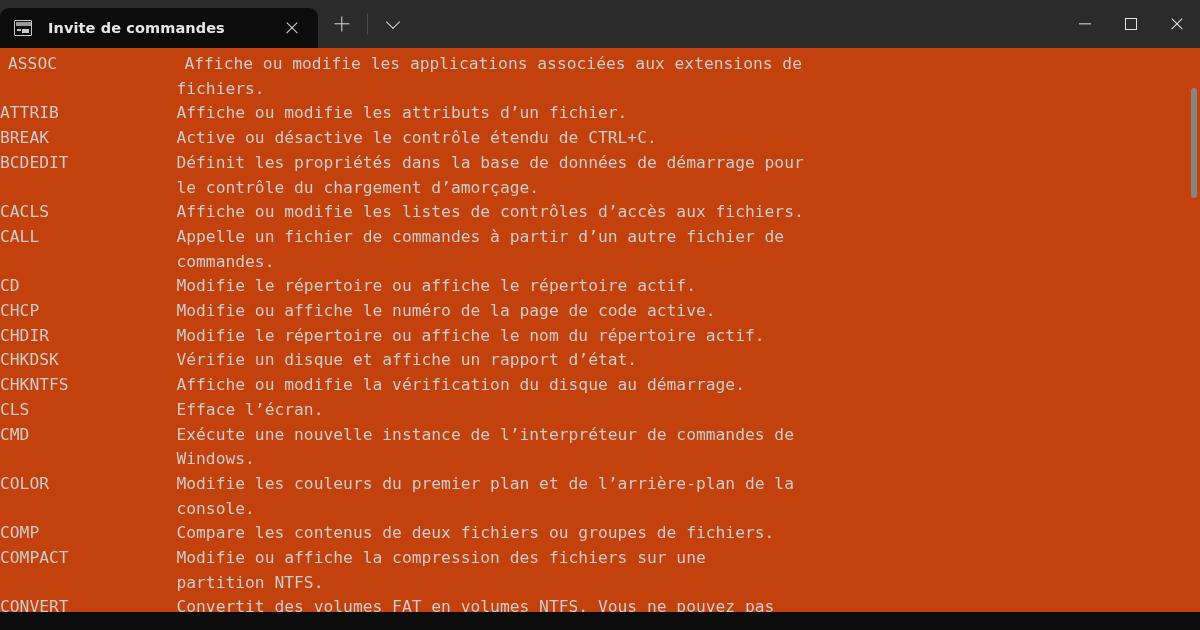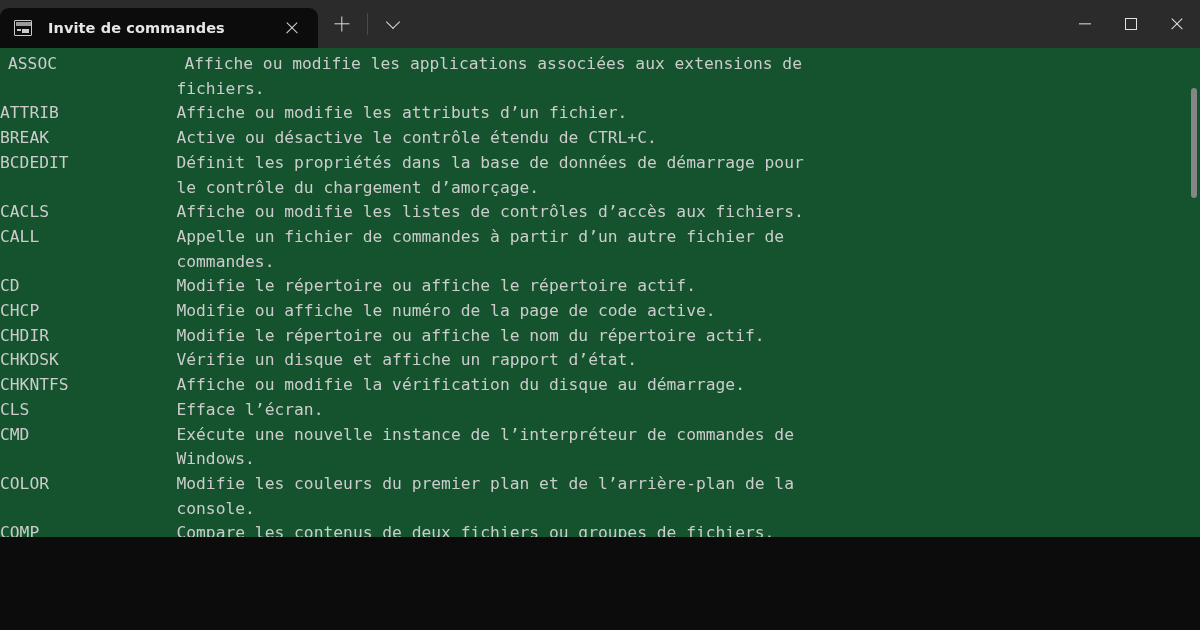--- a/index.html
+++ b/index.html
@@ -10,21 +10,21 @@
   }
   body {
     width: 1200px;
     height: 630px;
     overflow: hidden;
     font-family: "DejaVu Sans Mono", monospace;
   }
 
   .window {
     width: 1200px;
-    height: 537px;
+    height: 612px;
     position: relative;
     background: #0c0c0c;
     display: flex;
     flex-direction: column;
     overflow: hidden;
   }
 
   
   .titlebar {
     height: 48px;
@@ -215,21 +215,21 @@
     width: 15px; height: 1.3px;
     background: #e2e2e2;
   }
   .wc .c1 { transform: translate(-50%,-50%) rotate(45deg); }
   .wc .c2 { transform: translate(-50%,-50%) rotate(-45deg); }
 
   
   .terminal {
     flex: 1 1 auto;
     position: relative;
-    background: #14532d;
+    background: #c2410c;
     overflow: hidden;
   }
 
   .console-text {
     position: absolute;
     left: 0;
     top: 4px;
     right: 0;
     margin: 0;
     padding: 0;

